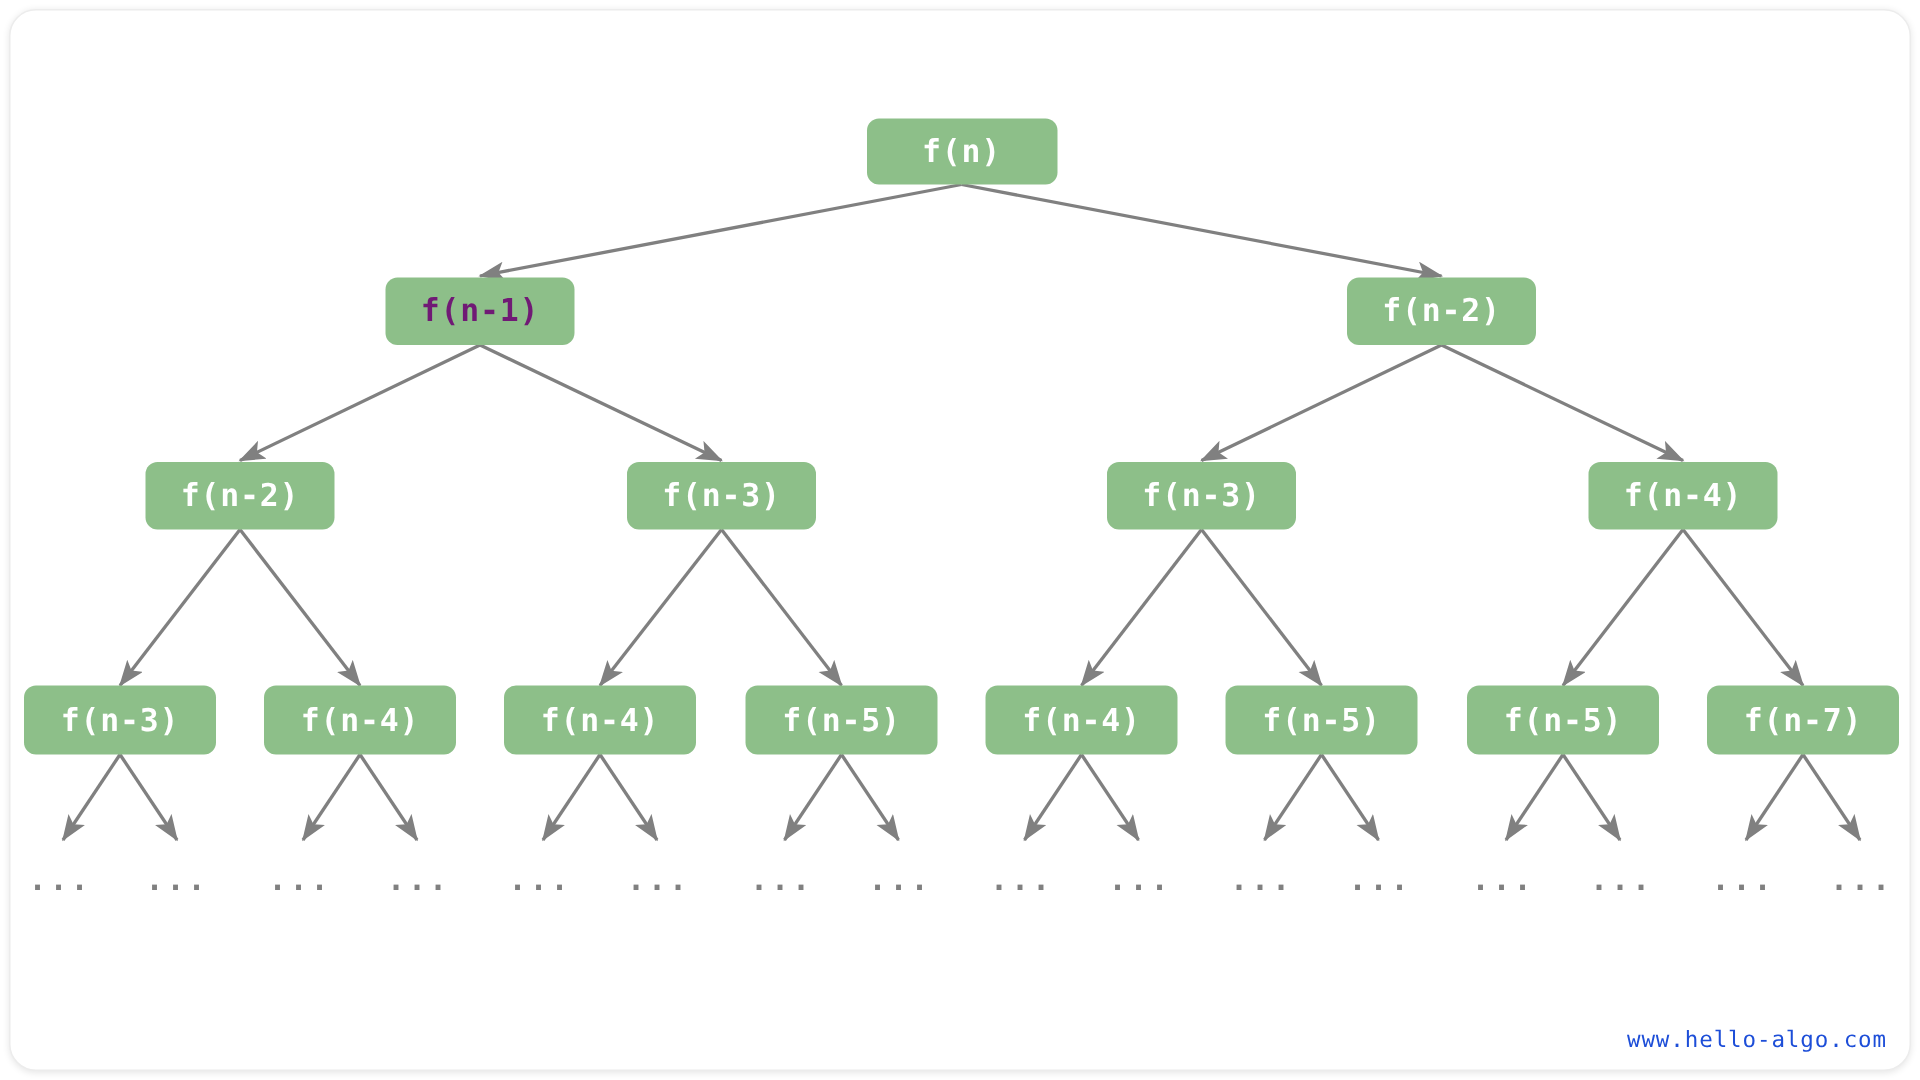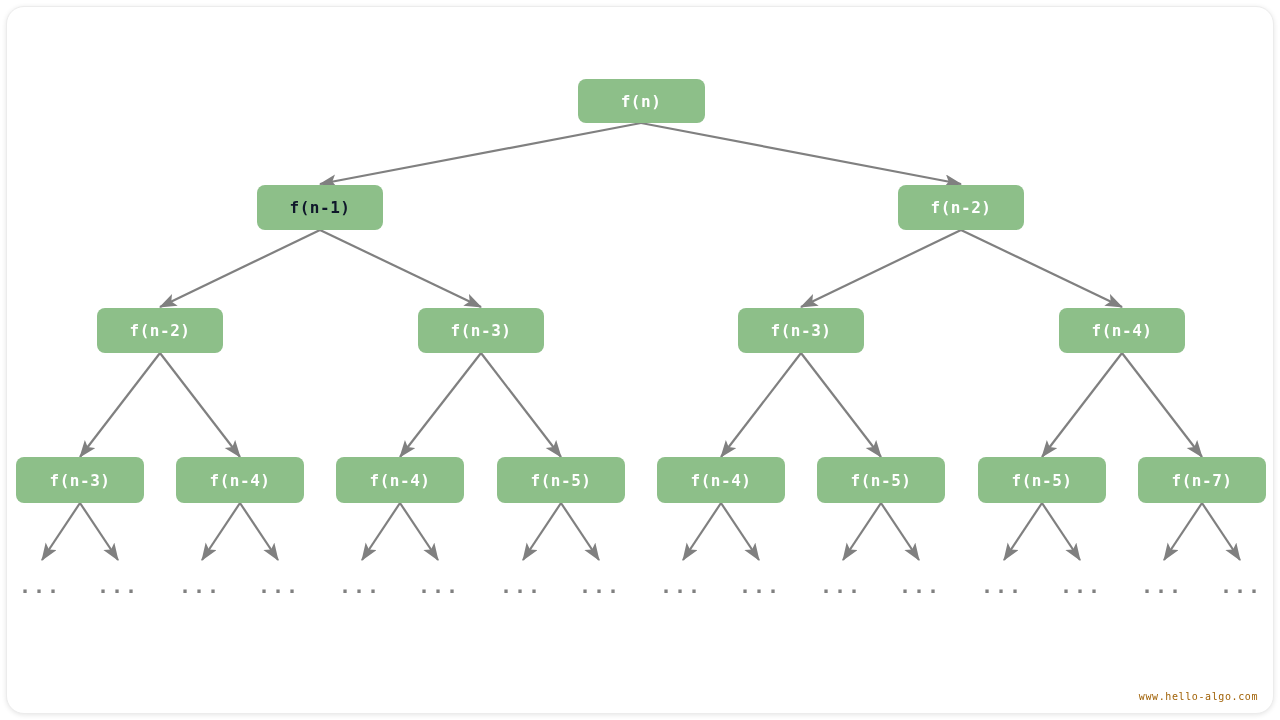--- a/index.html
+++ b/index.html
@@ -36,42 +36,42 @@
     pointer-events: none;
   }
   .node {
     position: absolute;
     background: #8dbf89;
     border-radius: 8px;
     color: #ffffff;
     display: flex;
     align-items: center;
     justify-content: center;
-    font-size: 16px;
+    font-size: 21px;
     font-weight: bold;
     letter-spacing: 0.5px;
     box-sizing: border-box;
     white-space: nowrap;
   }
   .ellipsis {
     position: absolute;
     color: #808080;
     font-size: 20px;
     font-weight: bold;
     letter-spacing: 2px;
     transform: translate(-50%, -50%);
     white-space: nowrap;
     line-height: 1;
   }
   .watermark {
     position: absolute;
     right: 22px;
     bottom: 18px;
-    color: #a16207;
-    font-size: 10px;
+    color: #1d4ed8;
+    font-size: 15px;
     letter-spacing: 0.6px;
     white-space: nowrap;
   }
 </style>
 </head>
 <body>
 
 <div id="canvas">
   <div class="board"></div>
 
@@ -110,21 +110,21 @@
         <line x1="881" y1="503" x2="919" y2="560" stroke="#808080" stroke-width="2.2" marker-end="url(#arrowhead)"></line>
         <line x1="1042" y1="503" x2="1004" y2="560" stroke="#808080" stroke-width="2.2" marker-end="url(#arrowhead)"></line>
         <line x1="1042" y1="503" x2="1080" y2="560" stroke="#808080" stroke-width="2.2" marker-end="url(#arrowhead)"></line>
         <line x1="1202" y1="503" x2="1164" y2="560" stroke="#808080" stroke-width="2.2" marker-end="url(#arrowhead)"></line>
         <line x1="1202" y1="503" x2="1240" y2="560" stroke="#808080" stroke-width="2.2" marker-end="url(#arrowhead)"></line>
       </g>
   </svg>
 
   <div id="node-layer">
       <div class="node" style="left: 577.5px; top: 79px; width: 127px; height: 44px; background: rgb(141, 191, 137); color: rgb(255, 255, 255);">f(n)</div>
-      <div class="node" style="left: 257px; top: 184.5px; width: 126px; height: 45px; background: rgb(141, 191, 137); color: #0f172a;">f(n-1)</div>
+      <div class="node" style="left: 257px; top: 184.5px; width: 126px; height: 45px; background: rgb(141, 191, 137); color: #701a75;">f(n-1)</div>
       <div class="node" style="left: 898px; top: 184.5px; width: 126px; height: 45px; background: rgb(141, 191, 137); color: rgb(255, 255, 255);">f(n-2)</div>
       <div class="node" style="left: 97px; top: 307.5px; width: 126px; height: 45px; background: rgb(141, 191, 137); color: rgb(255, 255, 255);">f(n-2)</div>
       <div class="node" style="left: 418px; top: 307.5px; width: 126px; height: 45px; background: rgb(141, 191, 137); color: rgb(255, 255, 255);">f(n-3)</div>
       <div class="node" style="left: 738px; top: 307.5px; width: 126px; height: 45px; background: rgb(141, 191, 137); color: rgb(255, 255, 255);">f(n-3)</div>
       <div class="node" style="left: 1059px; top: 307.5px; width: 126px; height: 45px; background: rgb(141, 191, 137); color: rgb(255, 255, 255);">f(n-4)</div>
       <div class="node" style="left: 16px; top: 457px; width: 128px; height: 46px; background: rgb(141, 191, 137); color: rgb(255, 255, 255);">f(n-3)</div>
       <div class="node" style="left: 176px; top: 457px; width: 128px; height: 46px; background: rgb(141, 191, 137); color: rgb(255, 255, 255);">f(n-4)</div>
       <div class="node" style="left: 336px; top: 457px; width: 128px; height: 46px; background: rgb(141, 191, 137); color: rgb(255, 255, 255);">f(n-4)</div>
       <div class="node" style="left: 497px; top: 457px; width: 128px; height: 46px; background: rgb(141, 191, 137); color: rgb(255, 255, 255);">f(n-5)</div>
       <div class="node" style="left: 657px; top: 457px; width: 128px; height: 46px; background: rgb(141, 191, 137); color: rgb(255, 255, 255);">f(n-4)</div>

